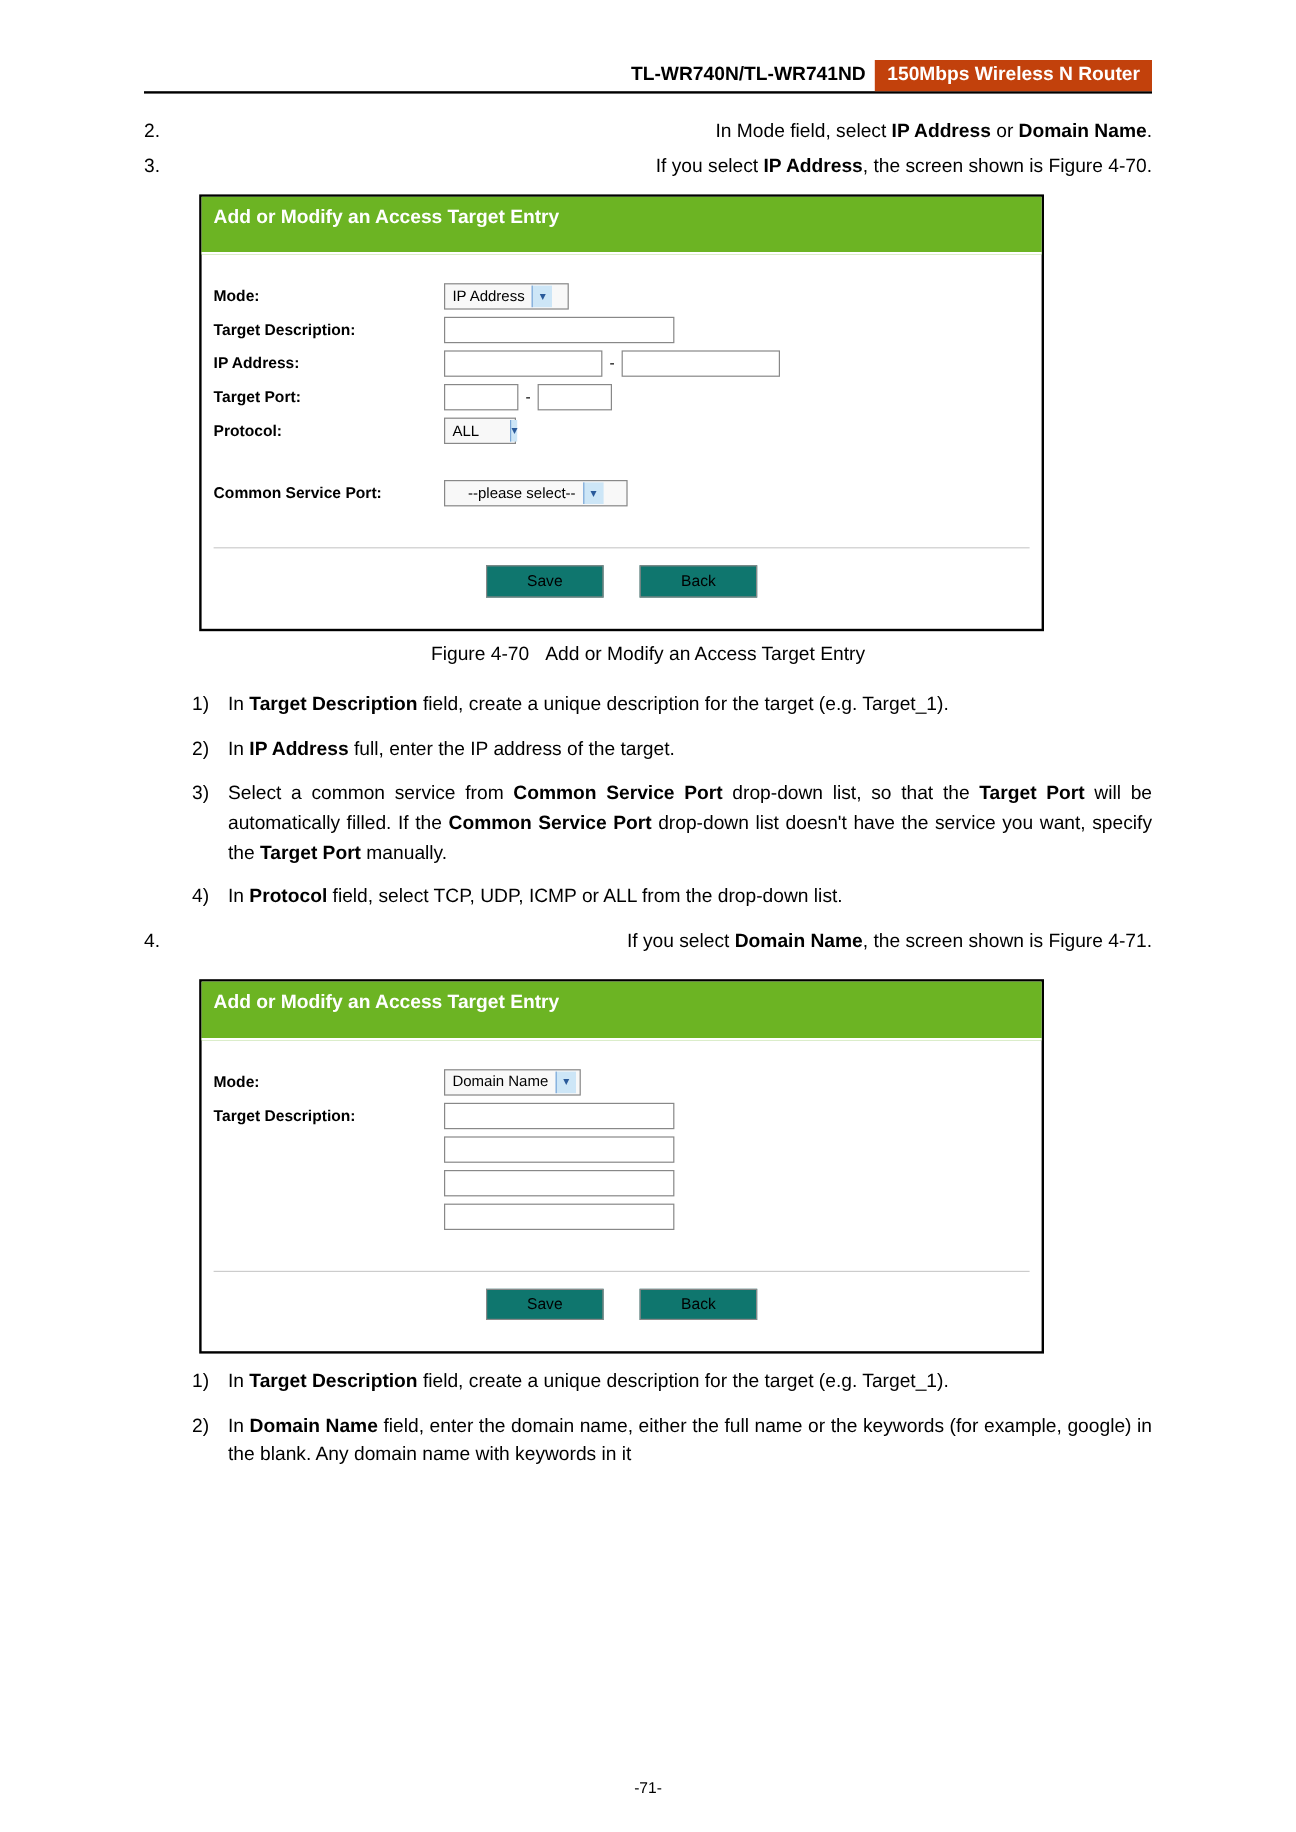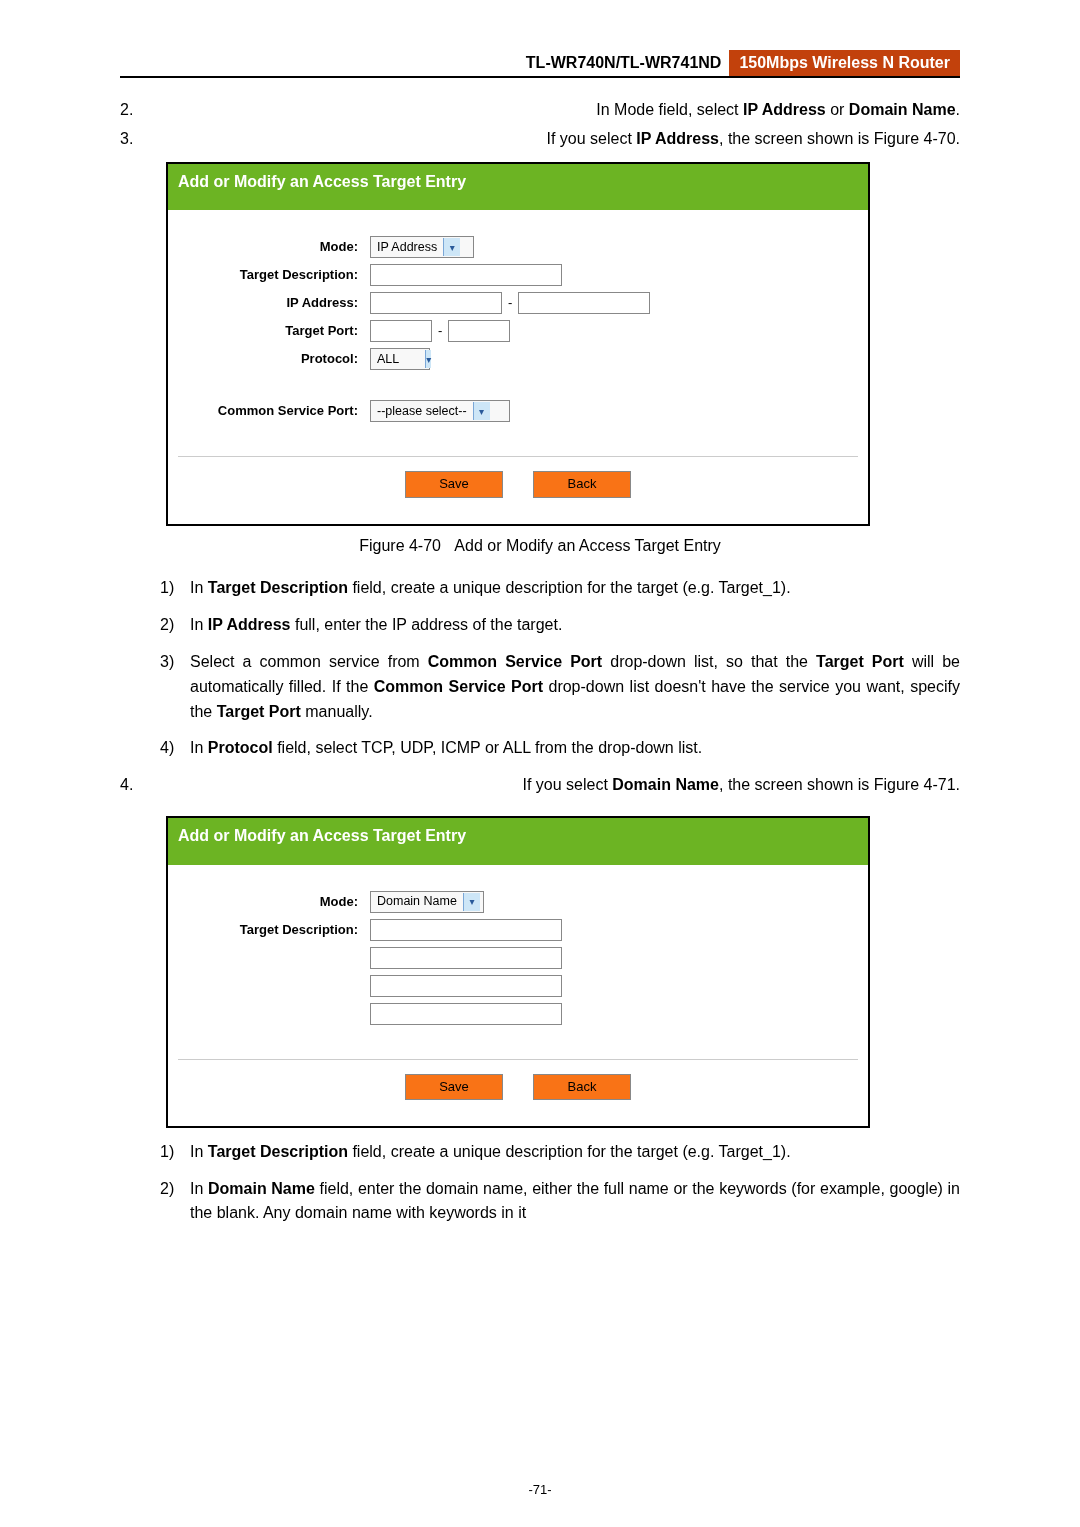--- a/index.html
+++ b/index.html
@@ -72,21 +72,21 @@
   .figure-body {
     padding: 18px 10px 16px 10px;
   }
   .form-row {
     display: flex;
     align-items: center;
     margin: 6px 0;
   }
   .form-label {
     width: 180px;
-    text-align: right;
+    text-align: left;
     font-weight: bold;
     font-size: 13px;
     margin-right: 12px;
   }
   .form-widget {
     display: flex;
     align-items: center;
   }
   .select-box {
     border: 1px solid #888;
@@ -122,21 +122,21 @@
   .button-row {
     display: flex;
     justify-content: center;
     gap: 30px;
     border-top: 1px solid #ccc;
     padding: 14px 0 10px 0;
     margin-top: 10px;
   }
   .btn {
     border: 1px solid #888;
-    background: #f97316;
+    background: #0f766e;
     font-size: 13px;
     padding: 2px 18px;
     min-width: 60px;
     text-align: center;
   }
   .figure-caption {
     text-align: center;
     font-size: 16px;
     margin: 8px 0 18px 0;
   }
@@ -233,21 +233,21 @@
             <div class="select-box" style="width:58px;gap:20px;">
               <span class="select-text">ALL</span>
               <span class="select-arrow">▾</span>
             </div>
           </div>
         </div>
         <div class="gap"></div>
         <div class="form-row">
           <div class="form-label">Common Service Port:</div>
           <div class="form-widget">
-            <div class="select-box" style="width:138px;">
+            <div class="select-box" style="width:138px;padding-left:13px;">
               <span class="select-text">--please select--</span>
               <span class="select-arrow">▾</span>
             </div>
           </div>
         </div>
         <div class="gap"></div>
         <div class="button-row">
           <div class="btn">Save</div>
           <div class="btn">Back</div>
         </div>

